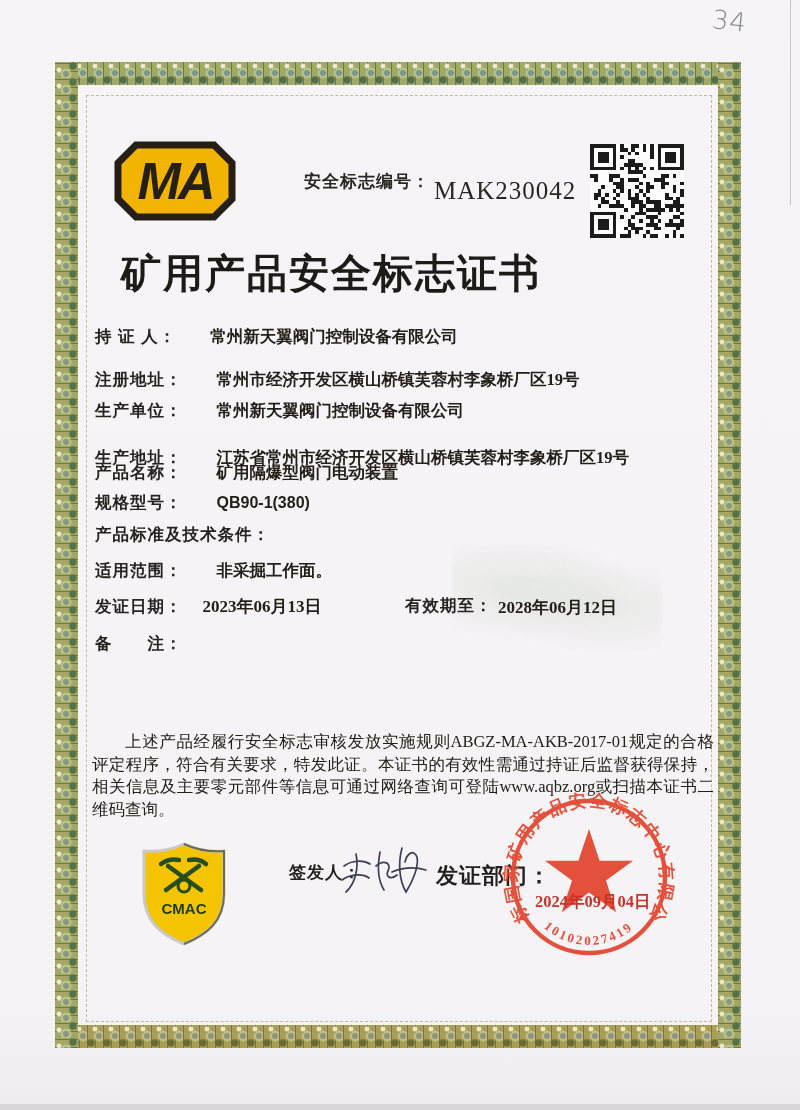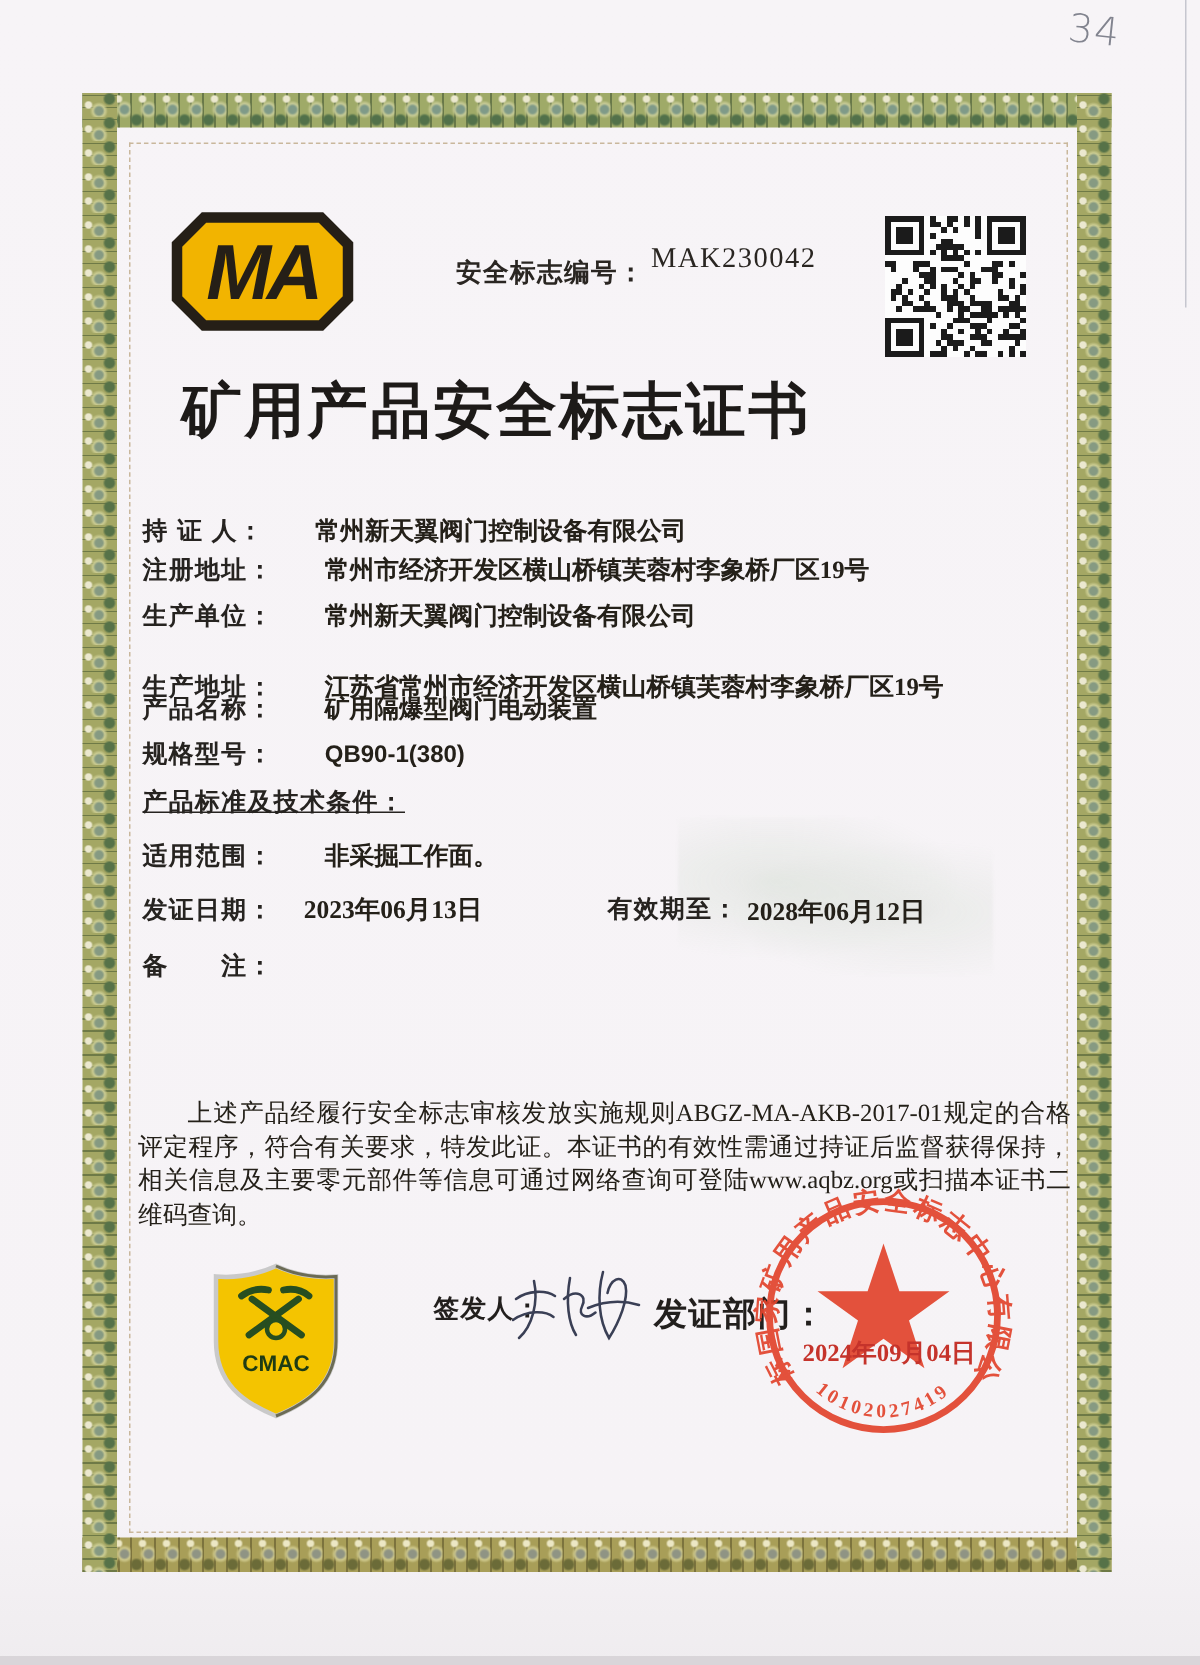--- a/index.html
+++ b/index.html
@@ -46,35 +46,35 @@
   .inner-line{position:absolute;left:31px;top:33px;right:29px;bottom:26px;border:1px dashed #c9b79c;}
   
   .wm{position:absolute;left:452px;top:545px;width:210px;height:105px;
       background:
         radial-gradient(ellipse at 30% 40%, rgba(145,175,140,.16), rgba(0,0,0,0) 60%),
         radial-gradient(ellipse at 75% 60%, rgba(145,175,140,.13), rgba(0,0,0,0) 55%);
       filter:blur(1px);}
   
   .ma-badge{position:absolute;left:114px;top:139px;}
   .cert-no{position:absolute;left:304px;top:170px;font-size:17px;font-weight:700;letter-spacing:1px;color:#2a2622;}
-  .cert-no-value{position:absolute;left:434px;top:162px;font-size:19px;letter-spacing:1px;
+  .cert-no-value{position:absolute;left:434px;top:177px;font-size:25px;letter-spacing:1px;
     font-family:"Liberation Serif",serif;color:#2a2622;}
   .qr{position:absolute;left:590px;top:144px;width:94px;height:94px;}
   .doc-title{position:absolute;left:55px;top:246px;width:552px;text-align:center;
     font-family:"Liberation Serif",serif;font-weight:900;font-size:40px;letter-spacing:2px;color:#1d1a18;}
   
   .row{position:absolute;left:95px;white-space:nowrap;}
   .lbl{display:inline-block;font-size:16.5px;font-weight:700;letter-spacing:1px;color:#262320;}
   .val{font-family:"Liberation Serif",serif;font-size:16.5px;font-weight:600;color:#242019;}
   .val-std{font-family:"Liberation Sans",sans-serif;font-size:15.5px;font-weight:600;color:#242019;line-height:21px;}
-  .pos-holder{top:343px;} .pos-reg{top:369px;} .pos-producer{top:400px;} .pos-prodaddr{top:447px;}
+  .pos-holder{top:326px;} .pos-reg{top:369px;} .pos-producer{top:400px;} .pos-prodaddr{top:447px;}
   .pos-product{top:462px;} .pos-model{top:492px;} .pos-scope{top:560px;} .pos-dates{top:595px;} .pos-remark{top:633px;}
   .val-off{display:inline-block;margin-left:34px;}
   .std-lines{position:absolute;left:330px;top:512px;}
-  .lbl-standard{position:absolute;left:95px;top:524px;text-decoration:underline;}
+  .lbl-standard{position:absolute;left:95px;top:524px;}
   .valid-label{position:absolute;left:405px;top:595px;}
   .valid-value{position:absolute;left:498px;top:596px;}
   
   .statement{position:absolute;left:92px;top:731px;width:622px;
     font-family:"Liberation Serif",serif;font-size:16.5px;font-weight:400;color:#242019;
     line-height:22.5px;text-align:justify;text-indent:2em;}
   
   .cmac{position:absolute;left:139px;top:842px;}
   .signer-label{position:absolute;left:289px;top:861px;font-size:17px;font-weight:700;letter-spacing:1px;}
   .signature{position:absolute;left:336px;top:836px;}

